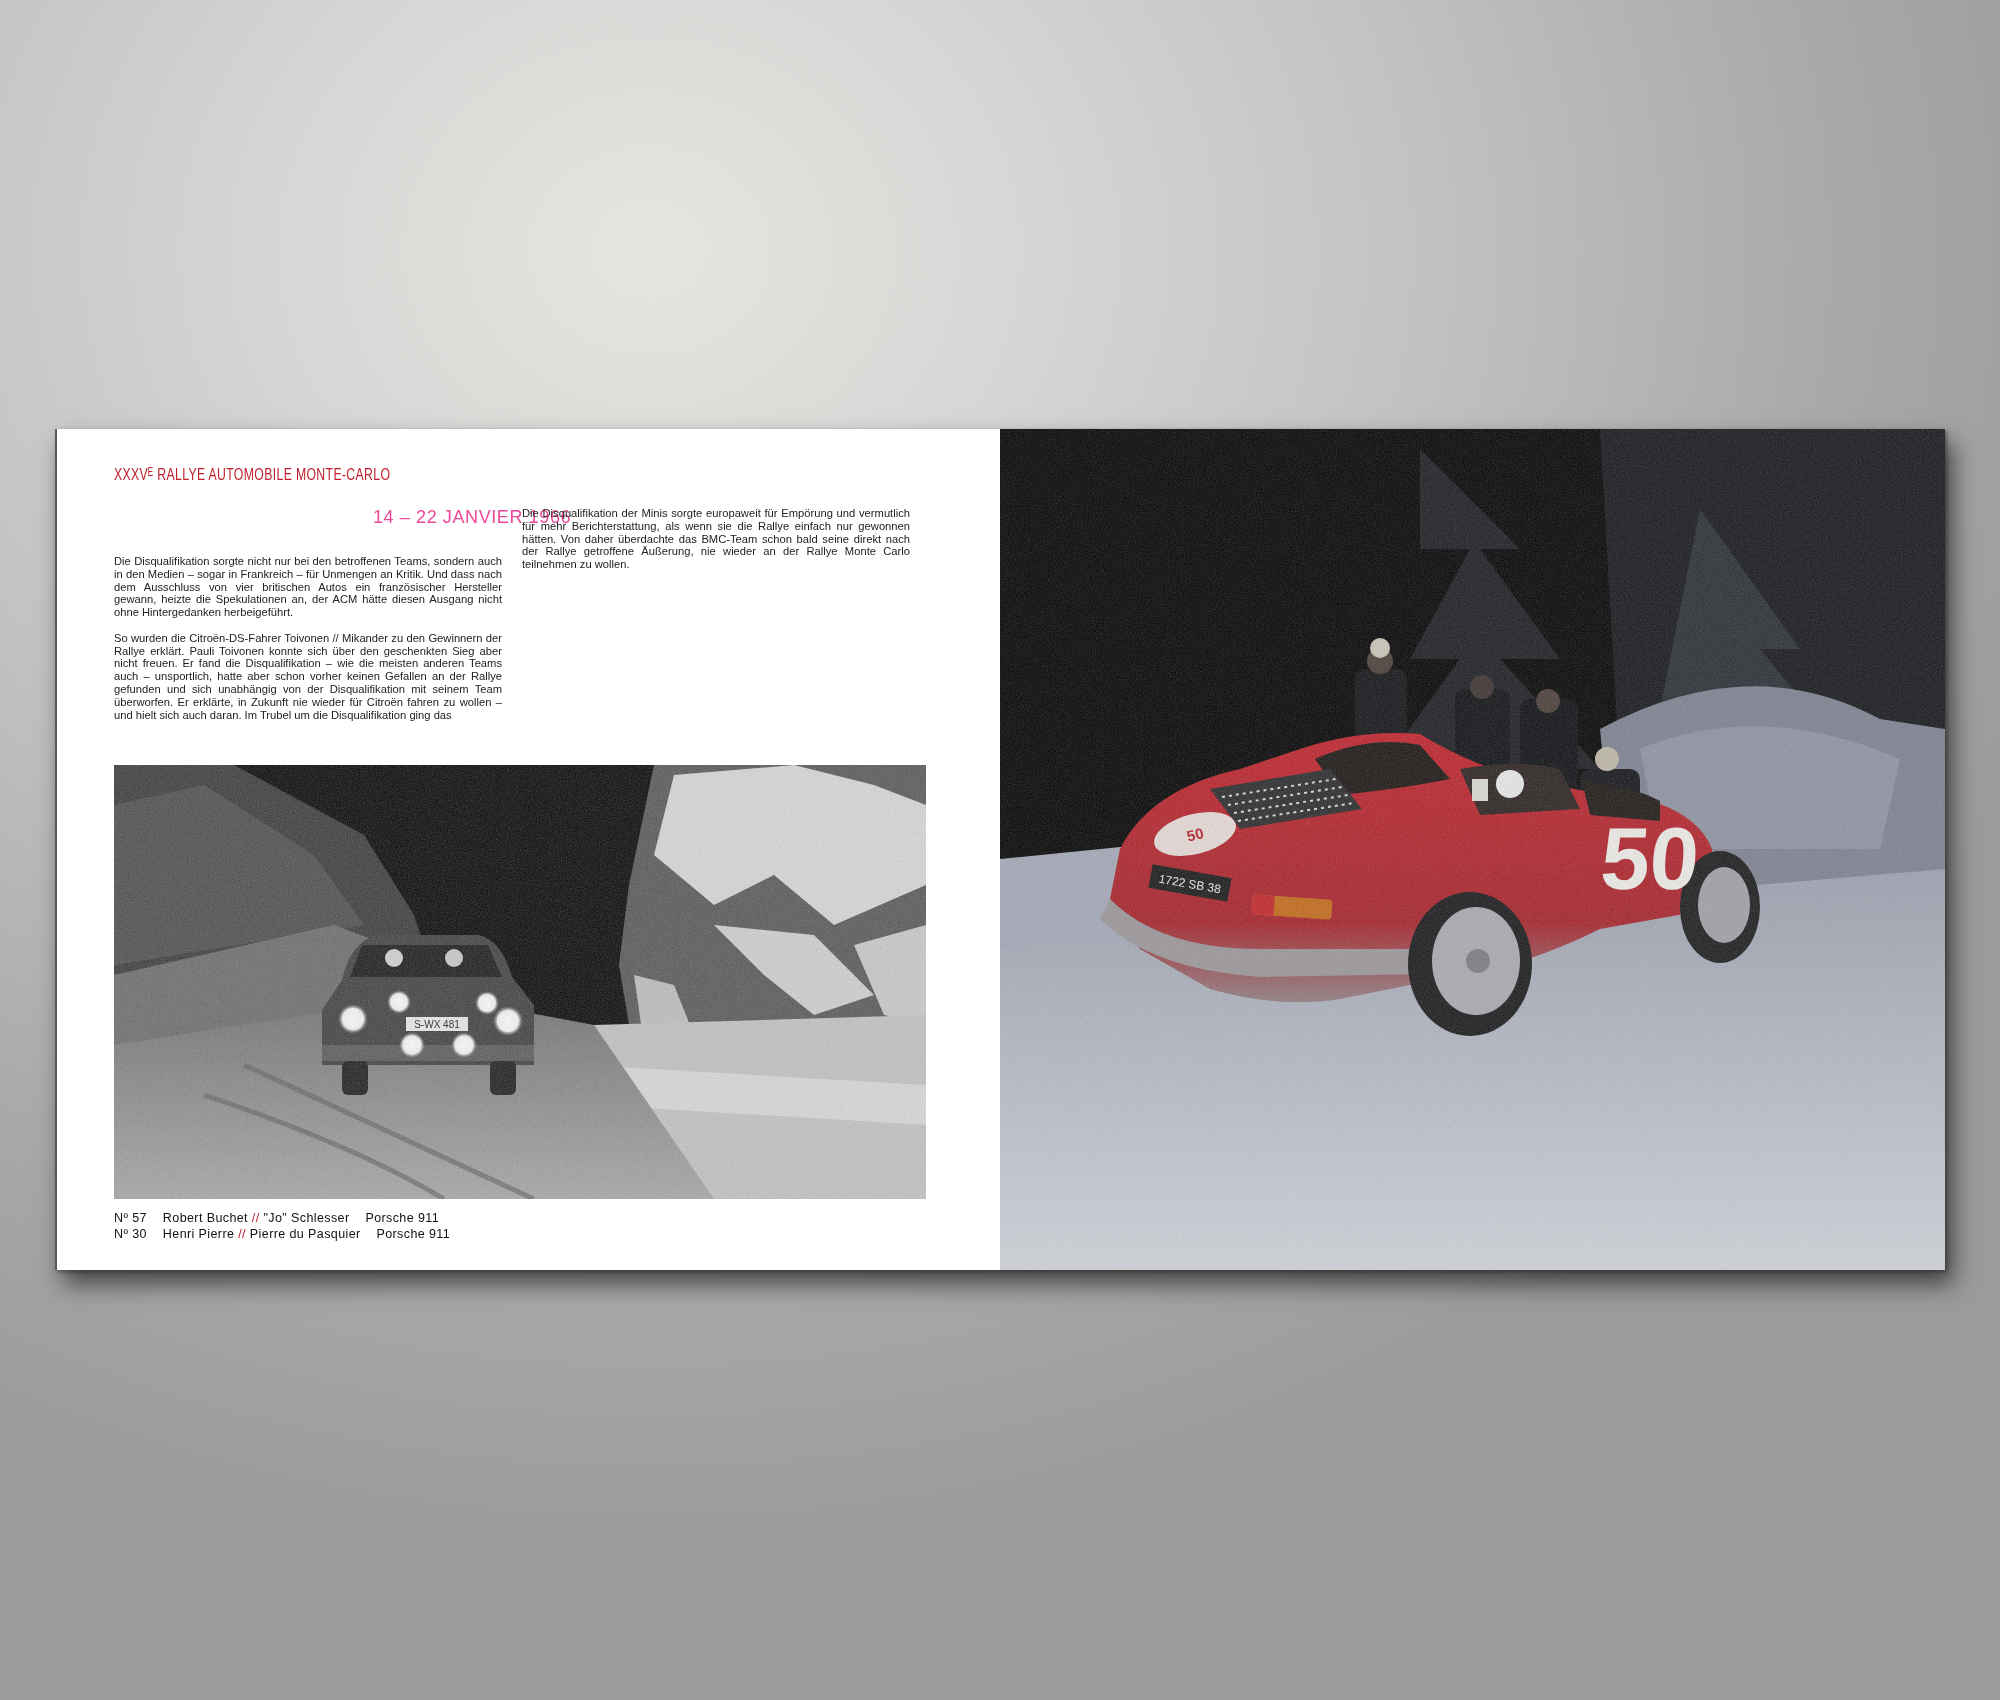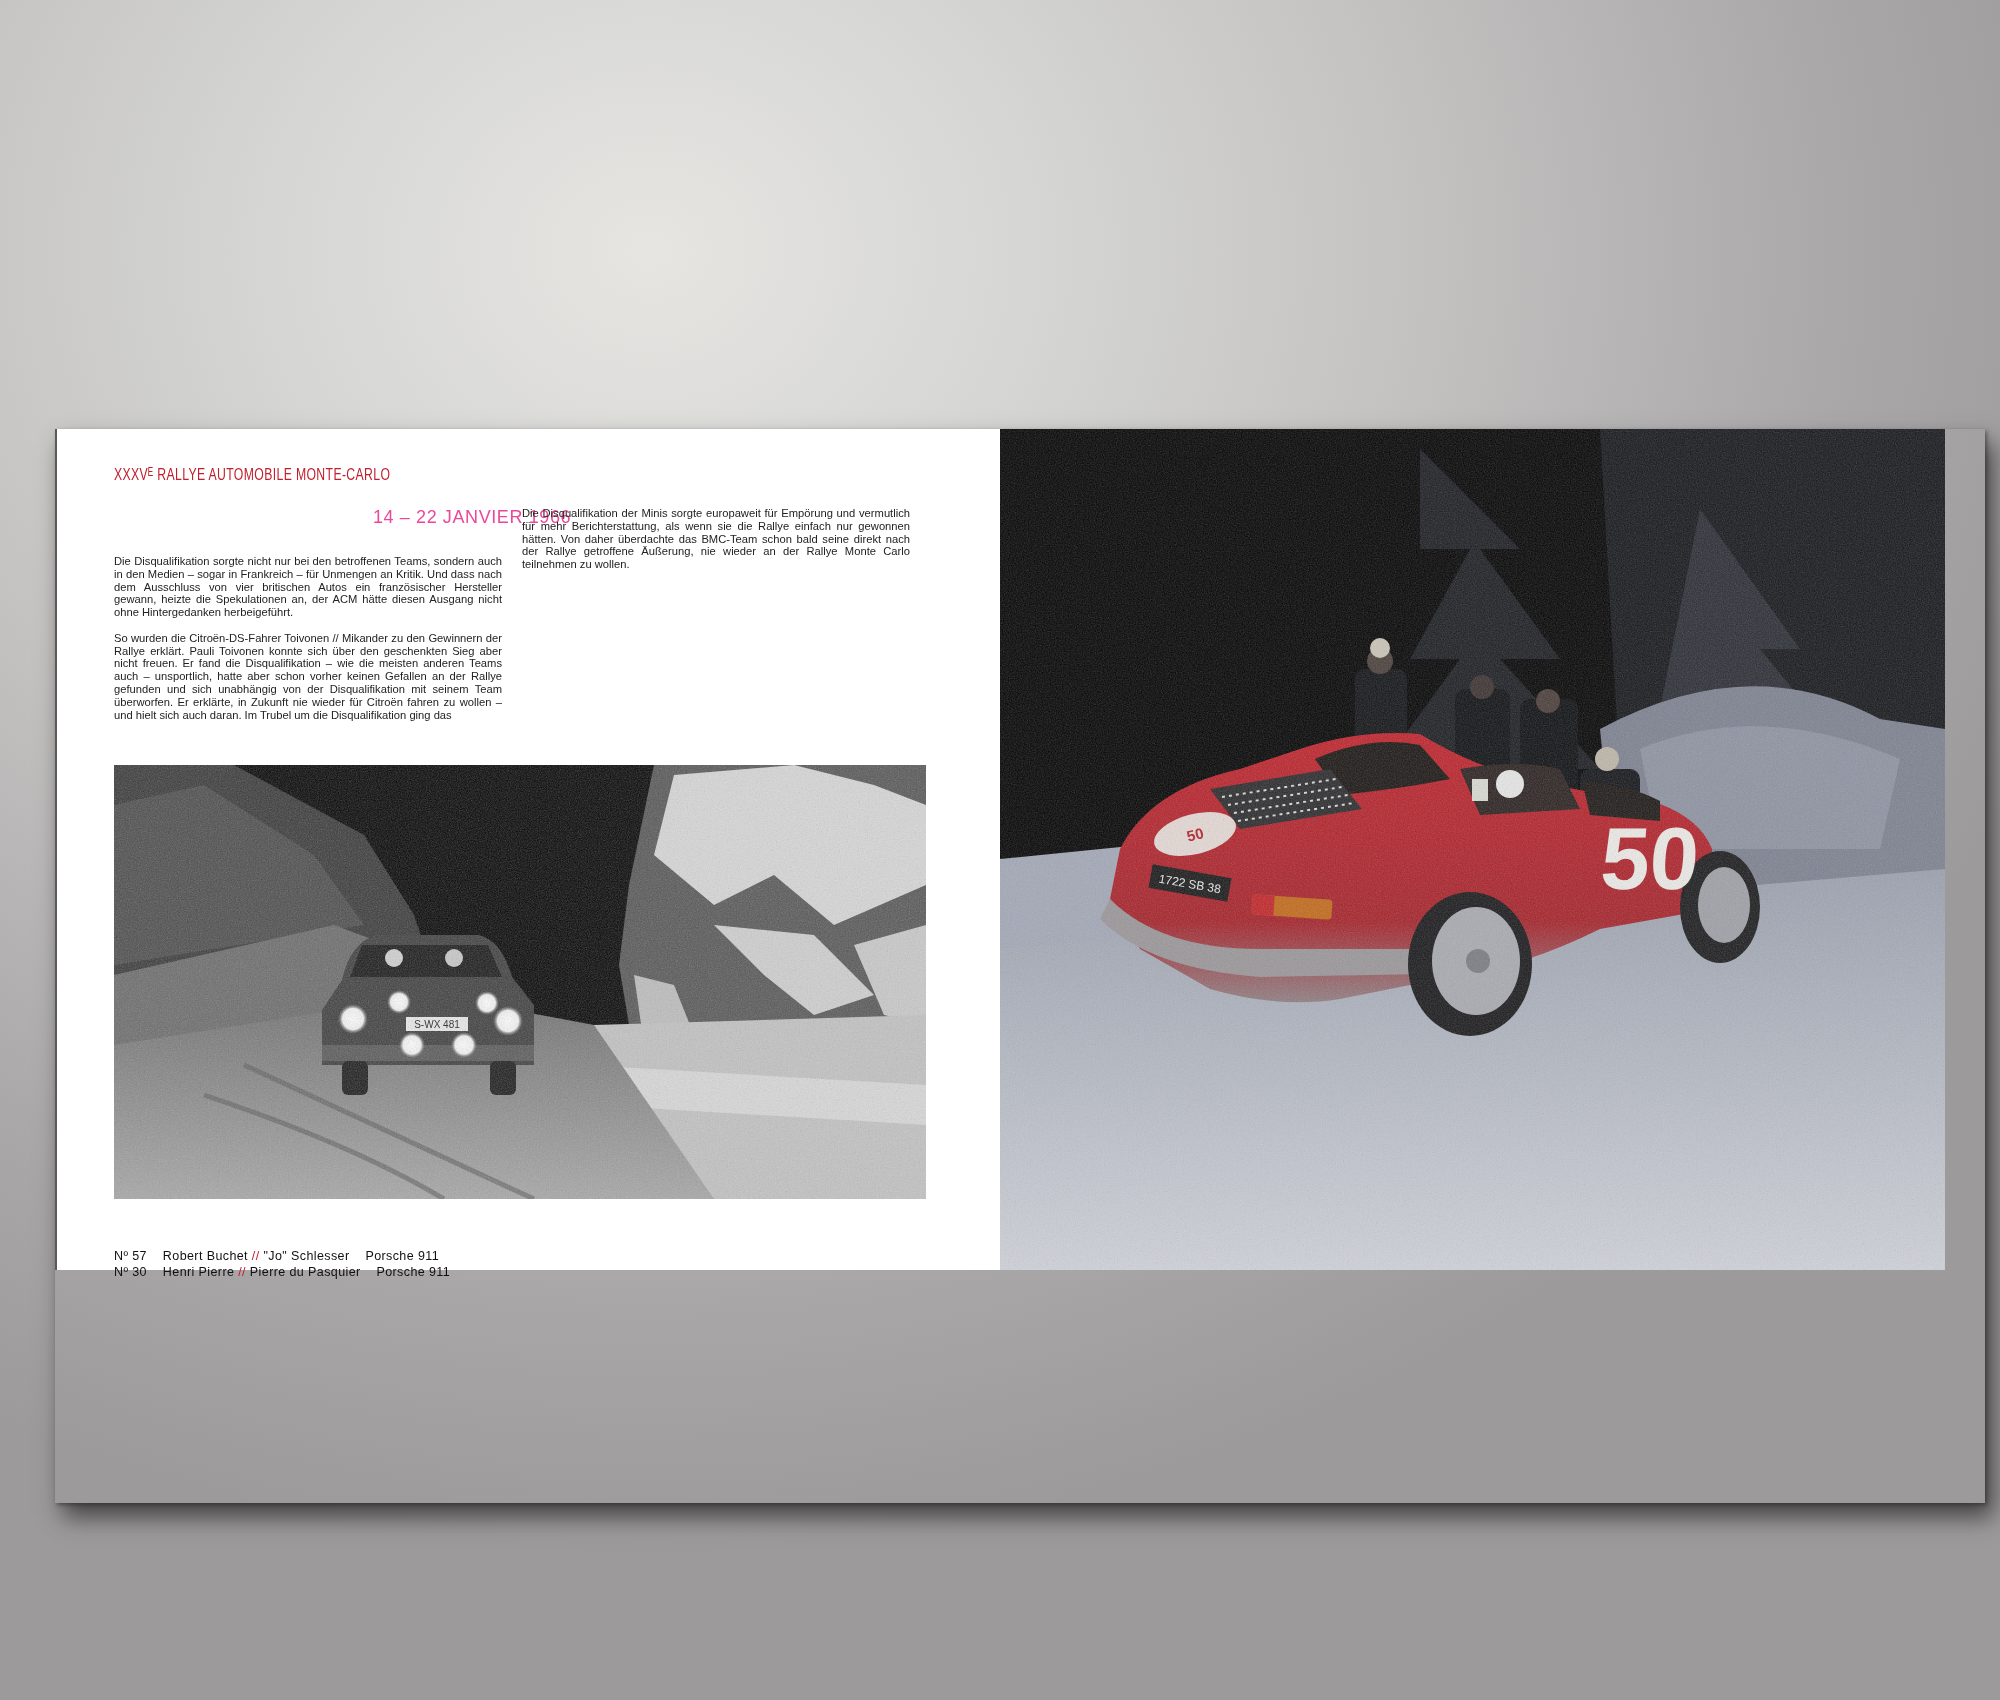--- a/index.html
+++ b/index.html
@@ -2,23 +2,22 @@
 <html><head>
 <meta charset="utf-8">
 <style>
   html, body { margin: 0; padding: 0; }
   body {
     width: 2000px; height: 1700px; overflow: hidden; position: relative;
     background: radial-gradient(ellipse 1500px 1300px at 650px 250px, #e6e5e2 0%, #d6d6d4 25%, #c4c3c2 50%, #a9a7a8 80%, #9c9a9b 100%);
     font-family: "Liberation Sans", sans-serif;
   }
   .book {
-    position: absolute; left: 55px; top: 429px; width: 1890px; height: 1074px;
+    position: absolute; left: 55px; top: 429px; width: 1890px; height: 841px;
     box-shadow: 8px 14px 22px rgba(40,38,38,0.75), 2px 2px 4px rgba(0,0,0,0.4);
-    padding-left: 40px;
   }
   .page-left {
     position: absolute; left: 0; top: 0; width: 945px; height: 841px; background: #ffffff;
     border-left: 2px solid #5a5a5a;
   }
   .page-right {
     position: absolute; left: 945px; top: 0; width: 945px; height: 841px; overflow: hidden;
     background: #050505;
   }
   .heading { position: absolute; left: 57px; top: 36px; white-space: nowrap; }
@@ -29,21 +28,21 @@
   }
   .heading .dates { position: absolute; left: 259px; top: 2px; font-size: 18px; color: #ec4899; letter-spacing: 0.6px; margin-top: 40px; }
   .col { position: absolute; top: 78px; width: 388px; font-size: 11.2px; line-height: 12.8px; color: #222; text-align: justify; hyphens: auto; }
   .col p { margin: 0 0 12.8px 0; }
   .col-1 { left: 57px; margin-top: 48px; }
   .col-2 { left: 465px; }
   .bw-photo {
     position: absolute; left: 57px; top: 336px; width: 812px; height: 434px; overflow: hidden;
     background: #0b0b0b;
   }
-  .caption { position: absolute; left: 57px; top: 782px; font-size: 12.5px; line-height: 15.5px; color: #111; letter-spacing: 0.4px; margin-top: 38px; }
+  .caption { position: absolute; left: 57px; top: 782px; font-size: 12.5px; line-height: 15.5px; color: #111; letter-spacing: 0.4px; }
   .caption .sep { color: #c01f2c; }
   .caption .gap { display: inline-block; width: 12px; }
 </style>
 </head>
 <body>
 
 <div class="book">
 
   <div class="page-left">
     <div class="heading">

